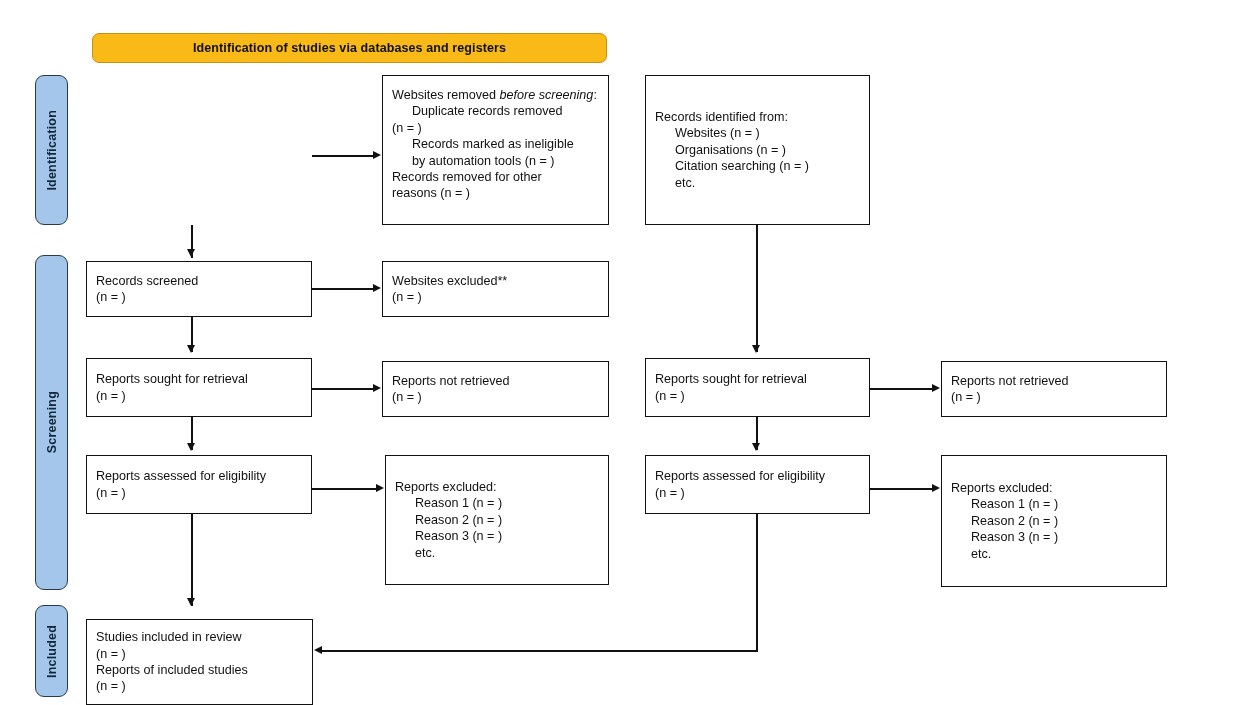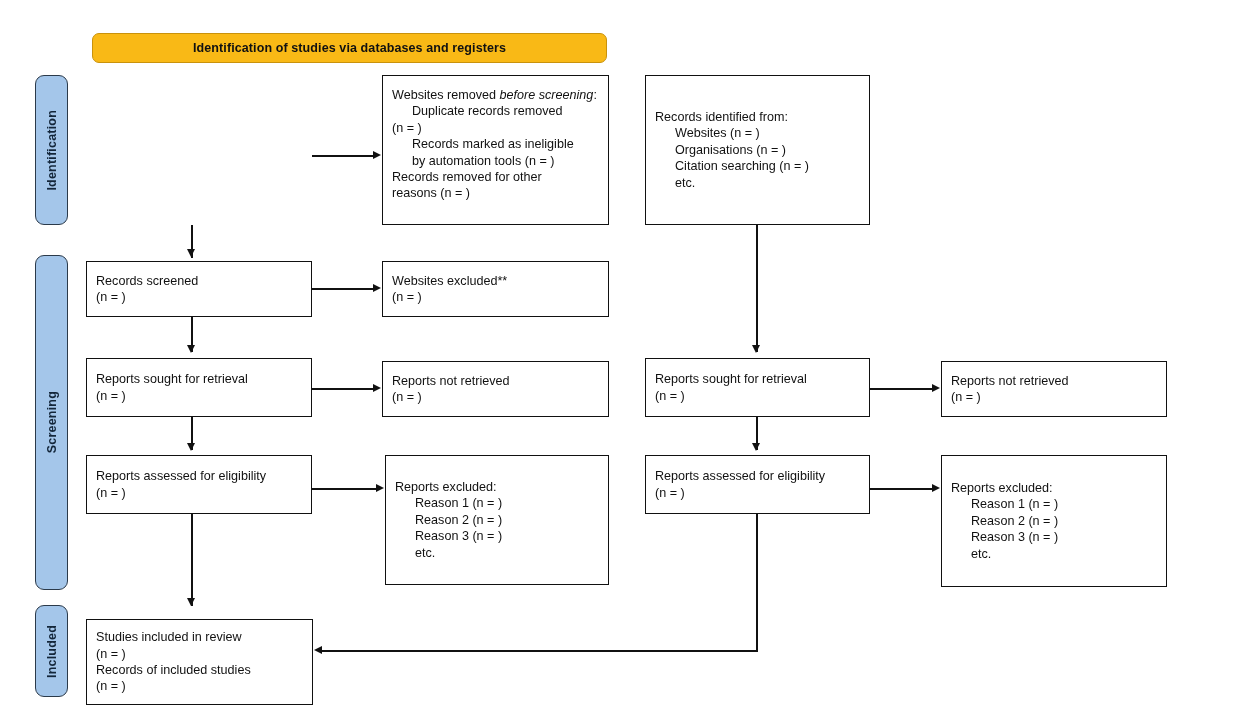--- a/index.html
+++ b/index.html
@@ -142,21 +142,21 @@
   <div class="ln h" style="left:312px;top:488px;width:65px;"></div>
   <div class="ar right" style="left:376px;top:484px;"></div>
 
   <div class="ln v" style="left:191px;top:514px;height:92px;"></div>
   <div class="ar down" style="left:187px;top:598px;"></div>
 
   <div class="box" style="left:86px;top:611px;width:227px;height:86px;margin-top:8px;">
     <div class="txt">
       <span>Studies included in review</span>
       <span style="display:block;">(n = )</span>
-      <span style="display:block;">Records of included studies</span>
+      <span style="display:block;">Reports of included studies</span>
       <span style="display:block;">(n = )</span>
     </div>
   </div>
 
   <div class="box" style="left:645px;top:75px;width:225px;height:150px;">
     <div class="txt">
       <span>Records identified from:</span>
       <span class="ind">Websites (n = )</span>
       <span class="ind">Organisations (n = )</span>
       <span class="ind">Citation searching (n = )</span>

